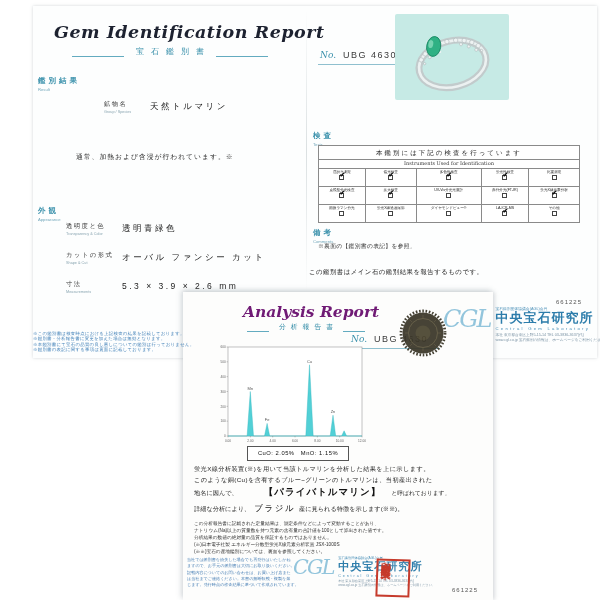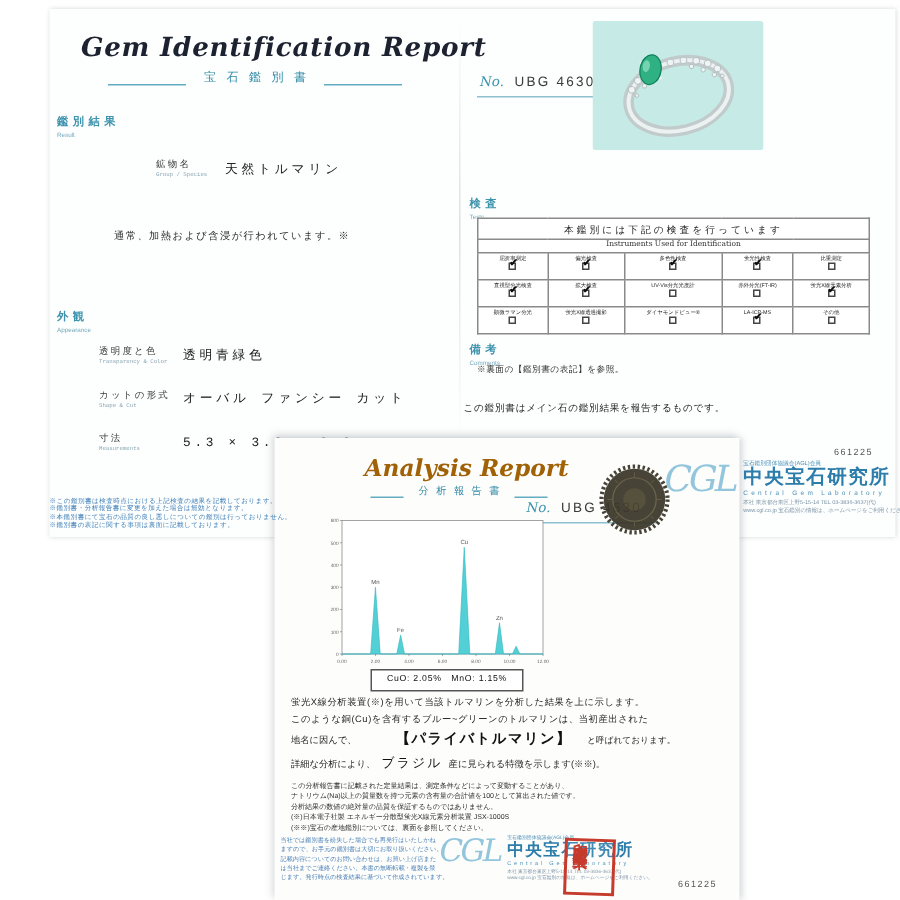--- a/index.html
+++ b/index.html
@@ -9,38 +9,38 @@
   .s1{left:33px;top:6px;width:564px;height:352px;background:#fdfefe;box-shadow:0 0 3px rgba(130,140,148,.35);z-index:1;}
   .fold{left:306px;top:10px;width:1px;height:282px;z-index:2;background:linear-gradient(rgba(140,155,160,0),rgba(140,155,160,.3),rgba(140,155,160,0));}
   .s2{left:183px;top:292px;width:310px;height:308px;background:#fdfdfc;box-shadow:-2px -2px 5px rgba(130,140,148,.3),2px 0 4px rgba(130,140,148,.25);z-index:3;}
   .z2{z-index:2;} .z4{z-index:4;} .z5{z-index:5;}
   
   .t1en{left:54px;top:22px;font:italic bold 17.5px "DejaVu Serif",serif;color:#1d2230;letter-spacing:.5px;}
   .tjrow{display:flex;align-items:flex-end;gap:5px;}
   .t1ja{left:72px;top:46px;width:196px;}
   .tline{flex:1;height:1px;background:#63abc0;}
   .tja{font-size:8px;color:#2f8aa6;letter-spacing:7px;padding-left:7px;white-space:nowrap;}
-  .t2en{left:243px;top:302px;font:italic bold 15.5px "DejaVu Serif",serif;color:#a16207;}
+  .t2en{left:243px;top:302px;font:italic bold 15.5px "DejaVu Serif",serif;color:#701a75;}
   .t2ja{left:247px;top:322px;width:118px;}
   .t2ja .tja{font-size:6.8px;letter-spacing:5px;padding-left:5px;}
   
   .nobox{border-bottom:1px solid #8fc0cf;padding:0 12px 2px 2px;white-space:nowrap;}
   .no1{left:318px;top:44px;}
   .no2{left:349px;top:328px;}
   .nol{font:italic 9px "DejaVu Serif",serif;color:#3e93ad;margin-right:7px;margin-top:36px;}
   .nov{font-size:9px;color:#3a3a3a;letter-spacing:1.5px;}
   
   .sec .ja{font-size:7.5px;font-weight:bold;color:#3e93ad;letter-spacing:3px;white-space:nowrap;}
   .sec .en{font-size:4.2px;color:#74a9bc;margin-top:1px;}
   .sec-result{left:38px;top:76px;} .sec-appearance{left:38px;top:206px;}
   .sec-tests{left:313px;top:131px;} .sec-comments{left:313px;top:228px;}
   
   .fields{width:230px;}
   #fields-a{left:104px;top:100px;} #fields-b{left:66px;top:222px;}
-  .field{display:flex;align-items:center;font-family:Liberation Mono, monospace;}
+  .field{display:flex;align-items:flex-start;}
   #fields-a .field{height:24px;} #fields-b .field{height:29px;}
   .flabel{flex:none;} #fields-a .flabel{width:42px;} #fields-b .flabel{width:52px;}
   .fja{font-size:6.3px;color:#3b3b3b;letter-spacing:1.5px;white-space:nowrap;}
   .fen{font-size:3.8px;color:#8aa6b2;margin-top:1px;white-space:nowrap;}
   .fval{font-size:8.5px;color:#222;letter-spacing:2.5px;margin-left:4px;margin-top:1px;white-space:nowrap;}
   .note1{left:76px;top:152px;font-size:6.8px;color:#2e2e2e;letter-spacing:1px;}
   
   #footnotes{left:33px;top:331px;}
   .fn{font-size:4.4px;line-height:5.3px;color:#3f7fb7;letter-spacing:.3px;white-space:nowrap;}
   

